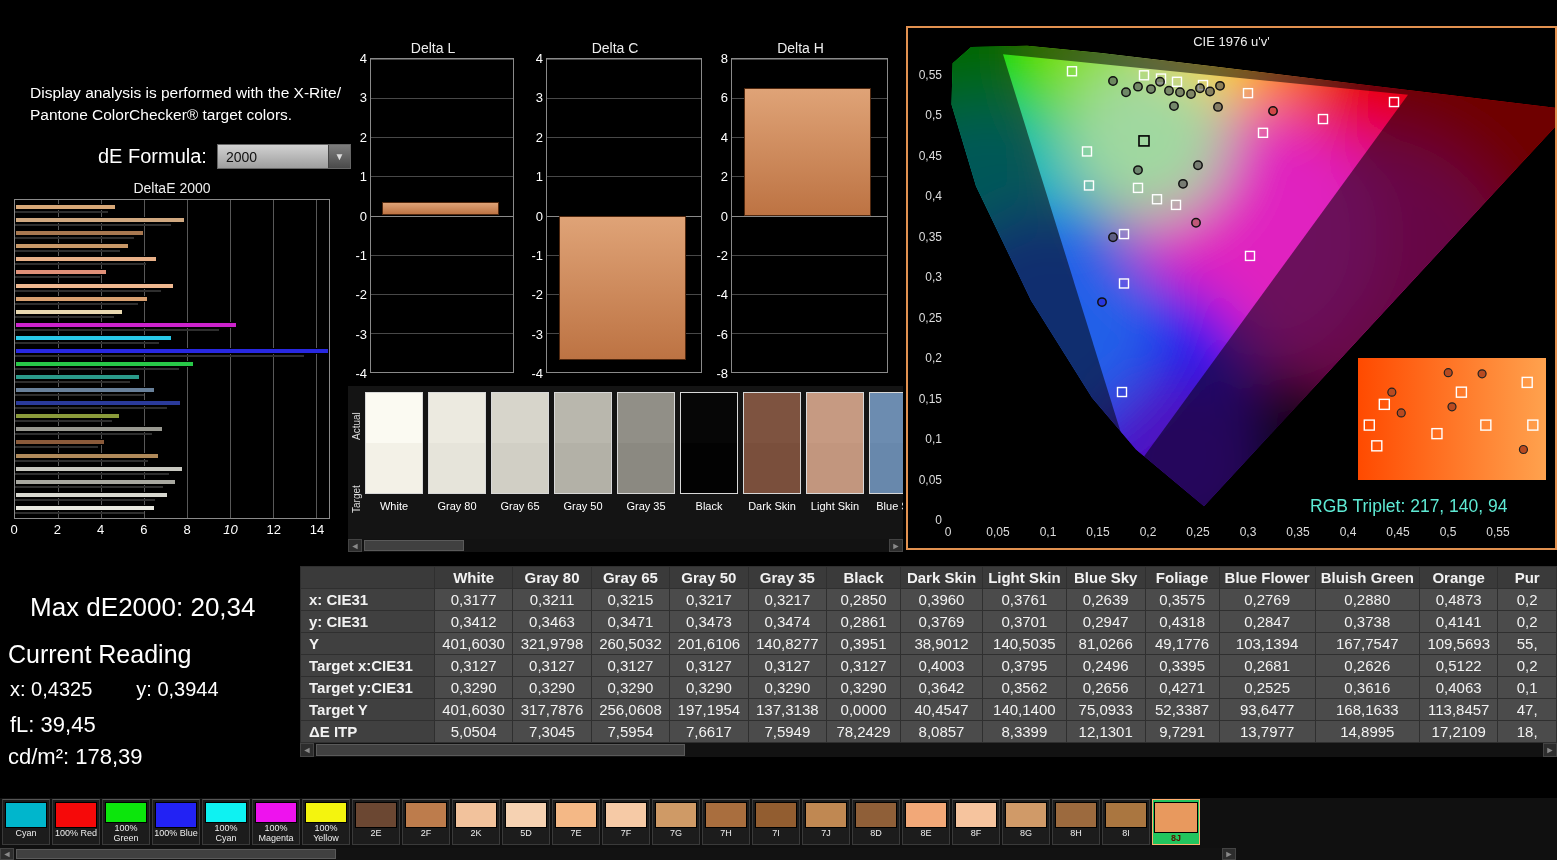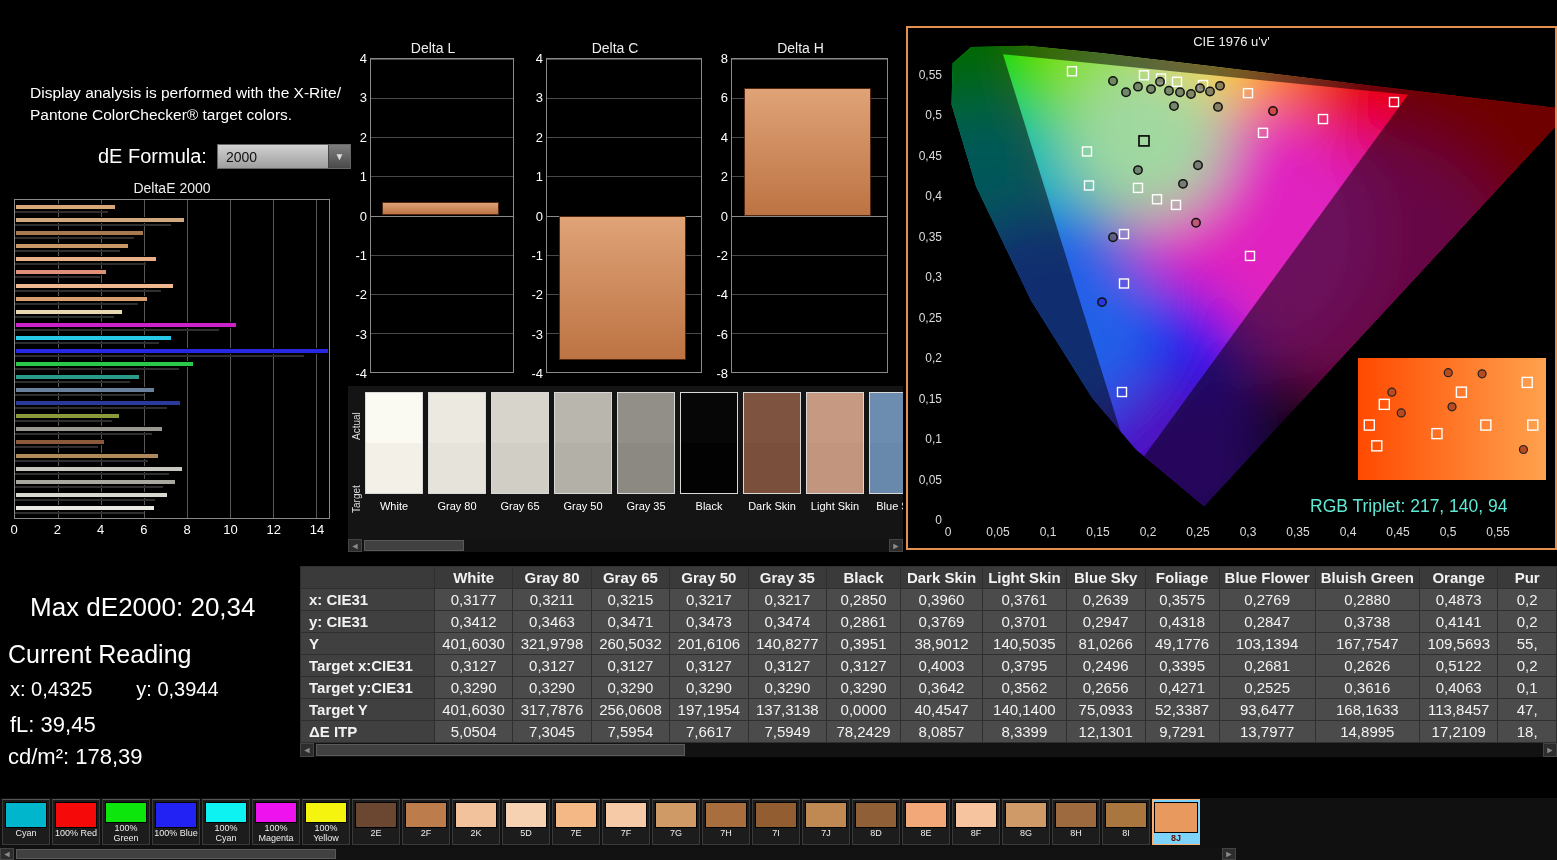--- a/index.html
+++ b/index.html
@@ -88,21 +88,21 @@
   #results-table tbody th{background:#404040;text-align:left;font-weight:bold;padding-left:8px}
   #results-table td{background:#4b4b4b;text-align:center;font-weight:normal}
 
   
   #toolbar{position:absolute;left:0;top:798px;width:1557px;height:62px;background:#101010}
   #tb-swatches{position:absolute;left:0;top:1px;width:1236px;height:48px;display:flex;gap:2px;overflow:hidden;padding-left:2px}
   .tb-btn{flex:0 0 48px;height:46px;background:#1c1c1c;border:1px solid #3a3a3a;border-top-color:#555;
     display:flex;flex-direction:column;align-items:center;padding-top:2px;cursor:default}
   .tb-color{width:42px;height:26px;border:1px solid #000}
   .tb-label{font-size:9px;line-height:1.1;text-align:center;margin-top:1px;color:#eee}
-  .tb-btn.selected{background:#7dd3fc;border-color:#ffb070}
+  .tb-btn.selected{background:#22c55e;border-color:#ffb070}
   .tb-btn.selected .tb-color{width:44px;height:31px}
   .tb-btn.selected .tb-label{color:#5a1400;font-weight:bold}
   button{font-family:"Liberation Sans",sans-serif}
 </style>
 </head>
 <body>
 
 <div id="app">
 
 
@@ -229,21 +229,21 @@
             <div class="de-shadow" style="width: 40.9589%;"></div>
           </div>
         </div>
     </div>
     <div id="deltae-xlabels">
         <span style="left: 0%;">0</span>
         <span style="left: 13.6986%;">2</span>
         <span style="left: 27.3973%;">4</span>
         <span style="left: 41.0959%;">6</span>
         <span style="left: 54.7945%;">8</span>
-        <span style="left: 68.4932%;">10</span>
+        <span style="left: 68.4932%; font-style: italic;">10</span>
         <span style="left: 82.1918%;">12</span>
         <span style="left: 95.8904%;">14</span>
       </div>
   </section>
 
   <section class="vchart" id="chart-delta-l">
     <div class="vtitle">Delta L</div>
     <div class="body">
       <div class="vticks">
           <div class="vtick" style="top: 0%;">4</div>

